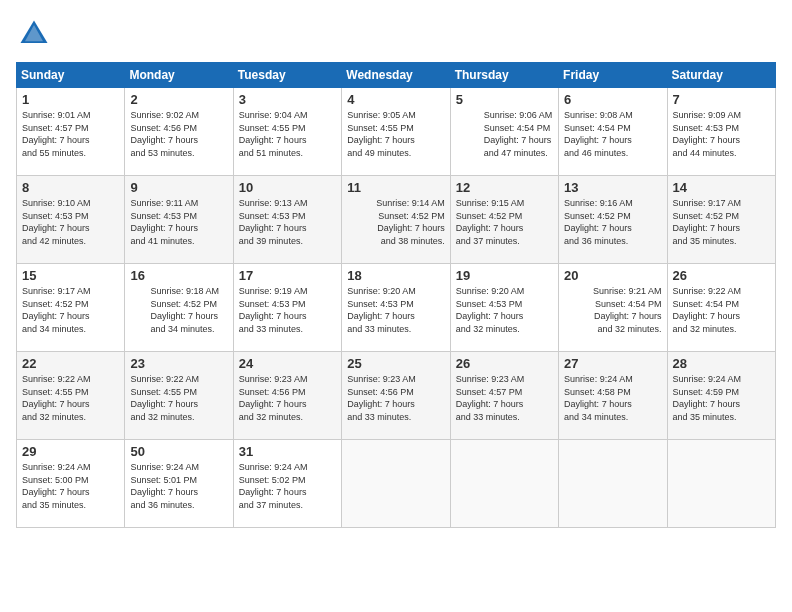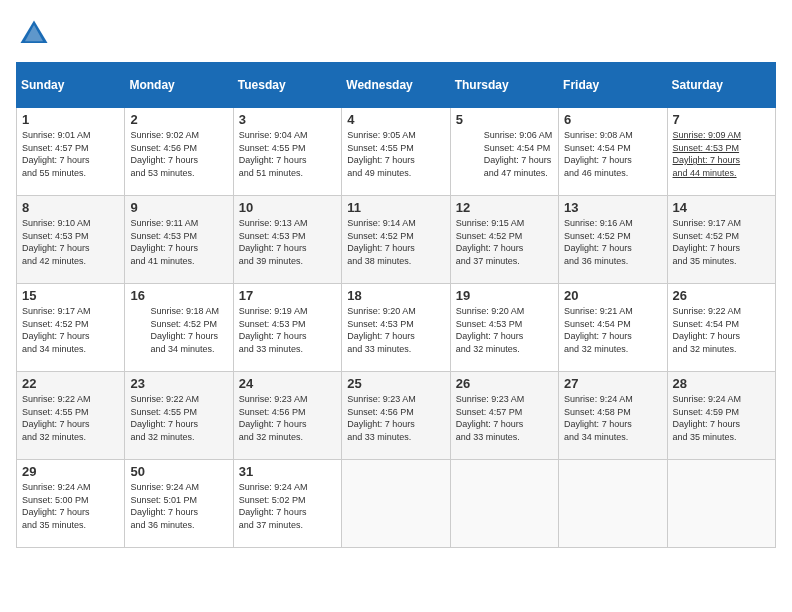--- a/index.html
+++ b/index.html
@@ -46,21 +46,21 @@
     table {
       width: 100%;
       border-collapse: collapse;
       table-layout: fixed;
     }
     th {
       background-color: #1a6bb5;
       color: #fff;
       font-size: 12px;
       font-weight: bold;
-      padding: 15px 4px;
+      padding: 5px 4px;
       text-align: left;
       border: 1px solid #1a6bb5;
     }
     td {
       vertical-align: top;
       border: 1px solid #ccc;
       padding: 4px 5px;
       font-size: 9.5px;
       color: #333;
       height: 88px;
@@ -152,21 +152,21 @@
         </td>
         <td>
           <span class="day-num">6</span>
           <div class="cell-text" style="white-space: pre-line;">Sunrise: 9:08 AM
 Sunset: 4:54 PM
 Daylight: 7 hours
 and 46 minutes.</div>
         </td>
         <td>
           <span class="day-num">7</span>
-          <div class="cell-text" style="white-space: pre-line; text-decoration: underline;">Sunrise: 9:09 AM
+          <div class="cell-text" style="white-space: pre-line;">Sunrise: 9:09 AM
 Sunset: 4:53 PM
 Daylight: 7 hours
 and 44 minutes.</div>
         </td>
       </tr>
       <tr>
         <td>
           <span class="day-num">8</span>
           <div class="cell-text" style="white-space: pre-line;">Sunrise: 9:10 AM
 Sunset: 4:53 PM
@@ -182,21 +182,21 @@
         </td>
         <td>
           <span class="day-num">10</span>
           <div class="cell-text" style="white-space: pre-line;">Sunrise: 9:13 AM
 Sunset: 4:53 PM
 Daylight: 7 hours
 and 39 minutes.</div>
         </td>
         <td>
           <span class="day-num">11</span>
-          <div class="cell-text" style="white-space: pre-line;">Sunrise: 9:14 AM
+          <div class="cell-text" style="white-space: pre-line; text-align: right;">Sunrise: 9:14 AM
 Sunset: 4:52 PM
 Daylight: 7 hours
 and 38 minutes.</div>
         </td>
         <td>
           <span class="day-num">12</span>
           <div class="cell-text" style="white-space: pre-line;">Sunrise: 9:15 AM
 Sunset: 4:52 PM
 Daylight: 7 hours
 and 37 minutes.</div>
@@ -247,21 +247,21 @@
         </td>
         <td>
           <span class="day-num">19</span>
           <div class="cell-text" style="white-space: pre-line;">Sunrise: 9:20 AM
 Sunset: 4:53 PM
 Daylight: 7 hours
 and 32 minutes.</div>
         </td>
         <td>
           <span class="day-num">20</span>
-          <div class="cell-text" style="white-space: pre-line;">Sunrise: 9:21 AM
+          <div class="cell-text" style="white-space: pre-line; text-align: right;">Sunrise: 9:21 AM
 Sunset: 4:54 PM
 Daylight: 7 hours
 and 32 minutes.</div>
         </td>
         <td>
           <span class="day-num">26</span>
           <div class="cell-text" style="white-space: pre-line;">Sunrise: 9:22 AM
 Sunset: 4:54 PM
 Daylight: 7 hours
 and 32 minutes.</div>

